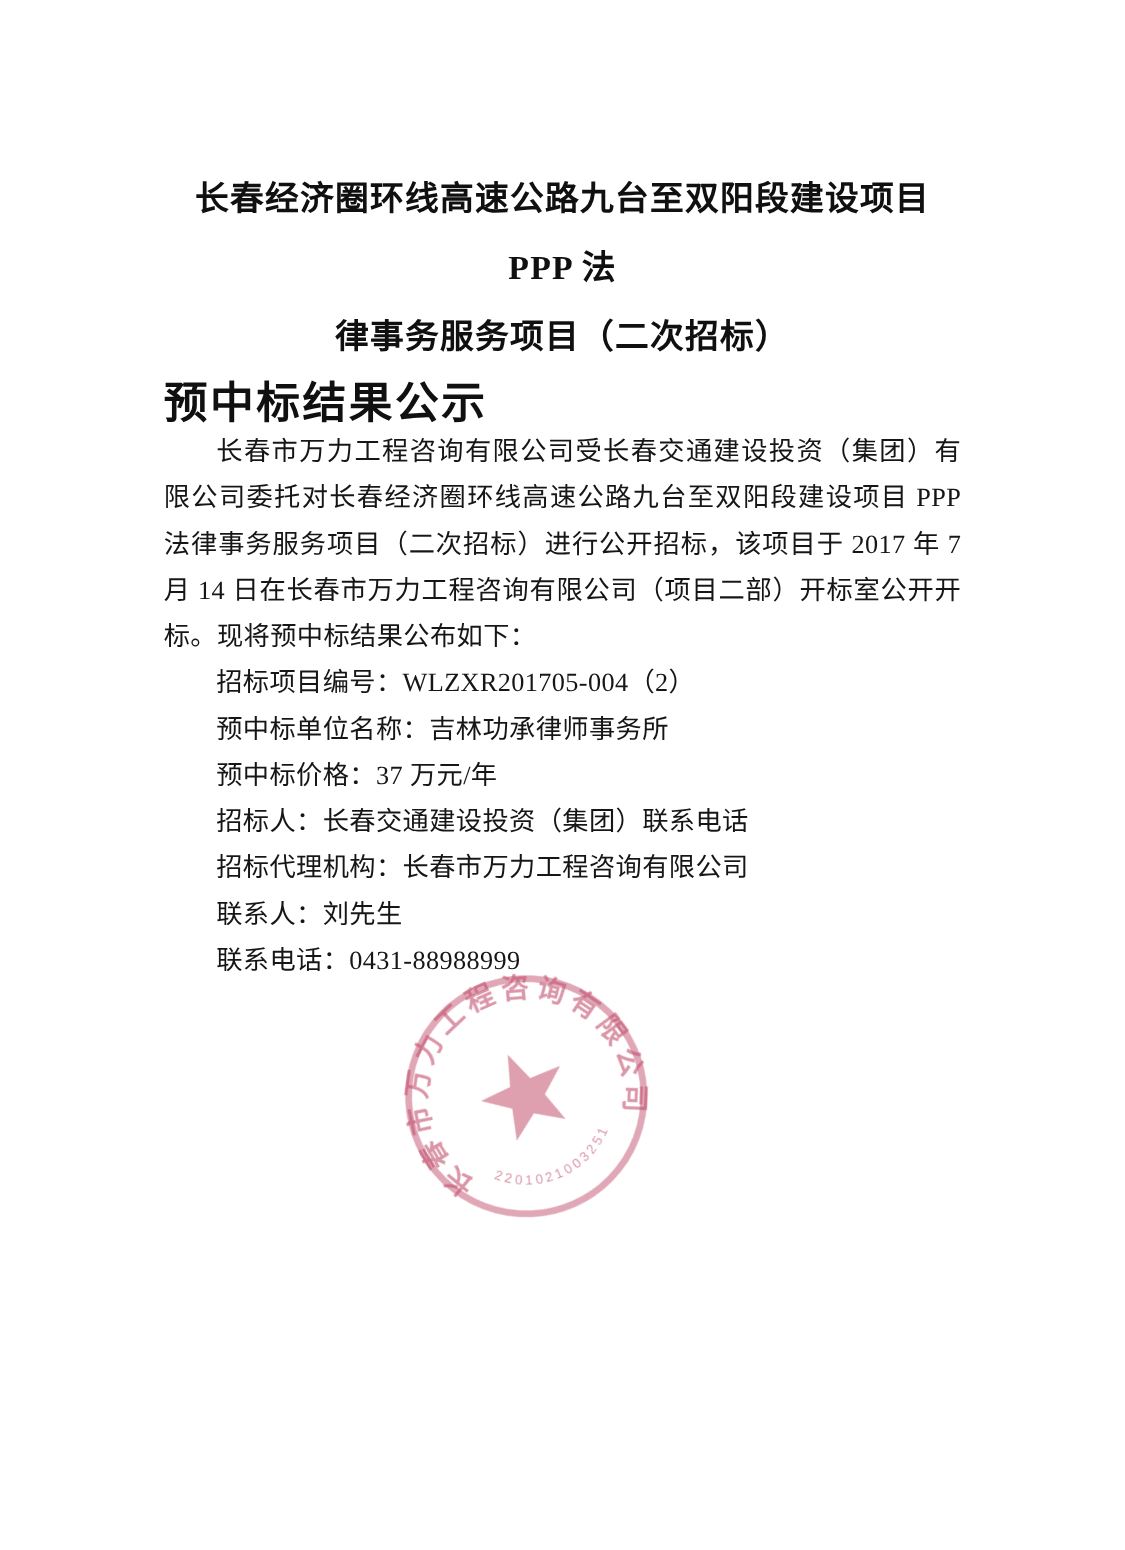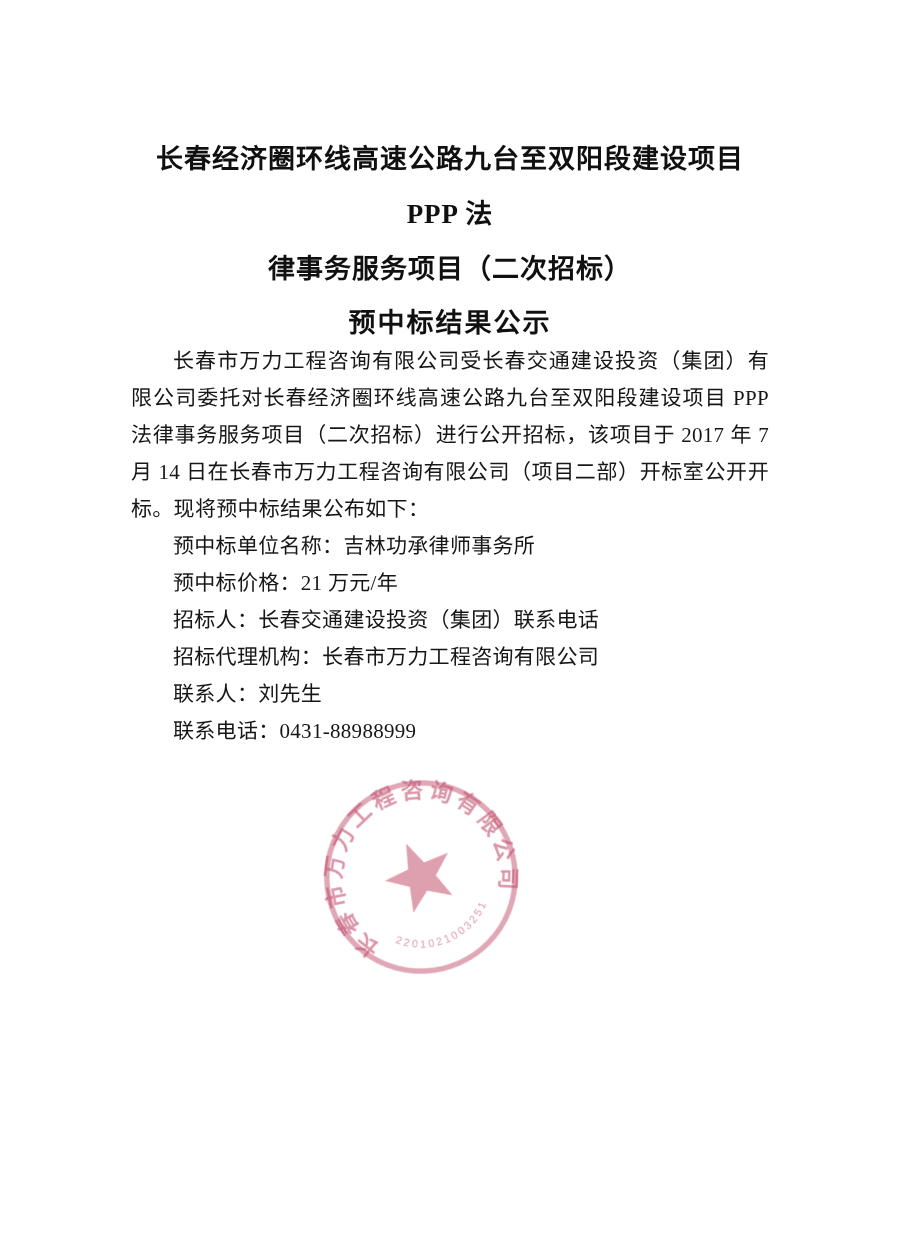--- a/index.html
+++ b/index.html
@@ -20,22 +20,21 @@
     text-align: center;
     font-size: 27px;
     line-height: 55px;
     font-weight: bold;
     letter-spacing: 1px;
     color: #101010;
   }
   .title .tline { display: block; }
   .heading {
     margin: 6px 0 0 0;
-    text-align: center;
-    font-size: 27px;
+    font-size: 35px;
     line-height: 40px;
     font-weight: bold;
     letter-spacing: 2px;
     color: #101010;
   }
   p.body {
     margin: 0;
     font-size: 21px;
     line-height: 37px;
     text-align: justify;
@@ -64,24 +63,25 @@
   <h1 class="title">
     <span class="tline">长春经济圈环线高速公路九台至双阳段建设项目 PPP 法</span>
     <span class="tline">律事务服务项目（二次招标）</span>
   </h1>
 
   <h2 class="heading">预中标结果公示</h2>
 
   <p class="body p-intro">长春市万力工程咨询有限公司受长春交通建设投资（集团）有限公司委托对长春经济圈环线高速公路九台至双阳段建设项目 PPP 法律事务服务项目（二次招标）进行公开招标，该项目于 2017 年 7 月 14 日在长春市万力工程咨询有限公司（项目二部）开标室公开开标。现将预中标结果公布如下：</p>
 
 
+  <p class="body">招标项目编号：WLZXR201705-004（2）</p>
 
   <p class="body">预中标单位名称：吉林功承律师事务所</p>
 
-  <p class="body">预中标价格：21 万元/年</p>
+  <p class="body">预中标价格：37 万元/年</p>
 
 
   <p class="body p-tenderer">招标人：长春交通建设投资（集团）联系电话</p>
 
   <p class="body p-agency">招标代理机构：长春市万力工程咨询有限公司</p>
 
   <p class="body">联系人：刘先生</p>
 
   <p class="body">联系电话：0431-88988999</p>
 

